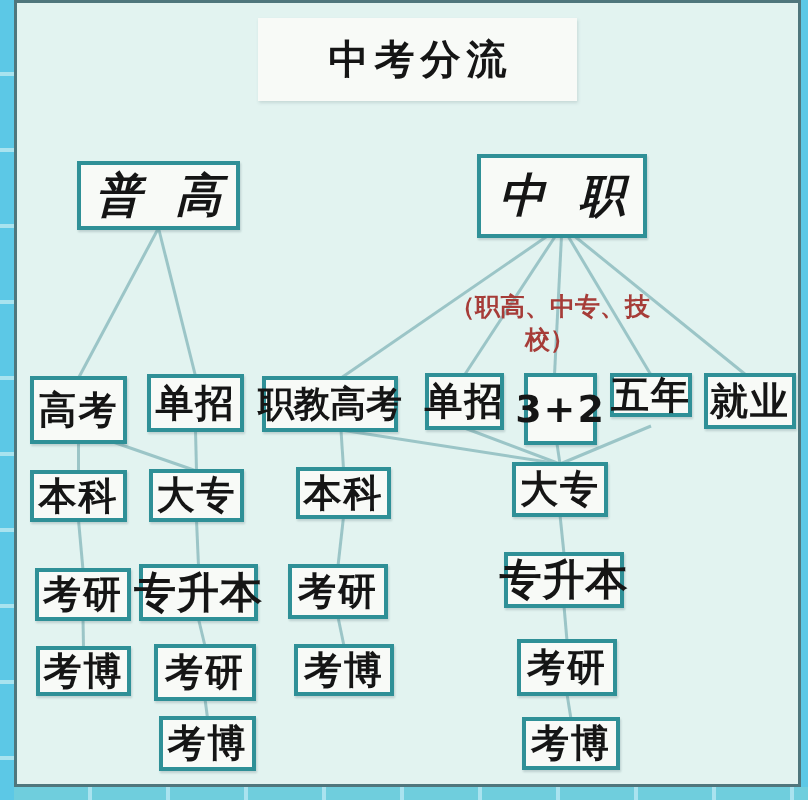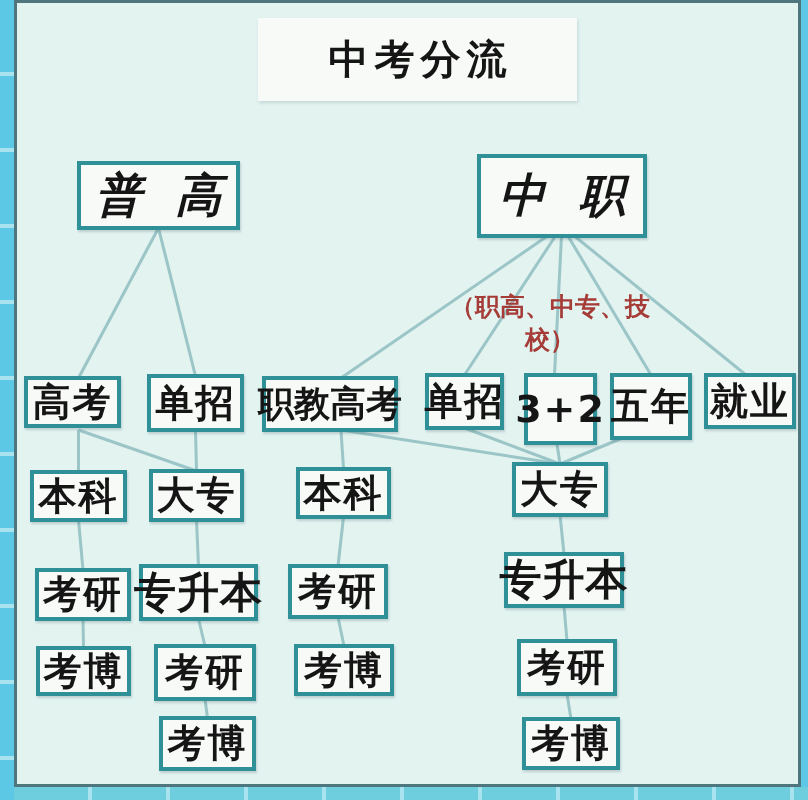--- a/index.html
+++ b/index.html
@@ -56,26 +56,26 @@
   .w3{font-size:42px;letter-spacing:1px;}
   .w4{font-size:36px;letter-spacing:0;}
   #annotation{
     position:absolute;left:430px;top:259px;width:240px;z-index:2;
     text-align:center;font-size:25px;font-weight:bold;
     color:var(--red,#a63c38);letter-spacing:0;margin-top:31px;
   }
   
   #n-putong{left:77px;top:161px;width:163px;height:69px}
   #n-zhongzhi{left:477px;top:154px;width:170px;height:84px}
-  #n-gaokao{left:24px;top:376px;width:97px;height:52px}
+  #n-gaokao{left:30px;top:376px;width:97px;height:68px}
   #n-danzhao1{left:147px;top:374px;width:97px;height:58px}
   #n-zhijiaogaokao{left:262px;top:376px;width:136px;height:56px}
   #n-danzhao2{left:425px;top:373px;width:79px;height:57px}
   #n-sanplus2{left:524px;top:373px;width:73px;height:72px}
-  #n-wunian{left:610px;top:373px;width:82px;height:67px}
+  #n-wunian{left:610px;top:373px;width:82px;height:44px}
   #n-jiuye{left:704px;top:373px;width:92px;height:56px}
   #n-benke1{left:30px;top:470px;width:97px;height:52px}
   #n-dazhuan1{left:149px;top:469px;width:95px;height:53px}
   #n-benke2{left:296px;top:467px;width:95px;height:52px}
   #n-dazhuan2{left:512px;top:462px;width:96px;height:55px}
   #n-kaoyan1{left:35px;top:568px;width:96px;height:53px}
   #n-zhuanshengben1{left:139px;top:564px;width:119px;height:57px}
   #n-kaoyan2{left:288px;top:564px;width:100px;height:55px}
   #n-zhuanshengben2{left:504px;top:552px;width:120px;height:56px}
   #n-kaobo1{left:36px;top:646px;width:95px;height:50px}

